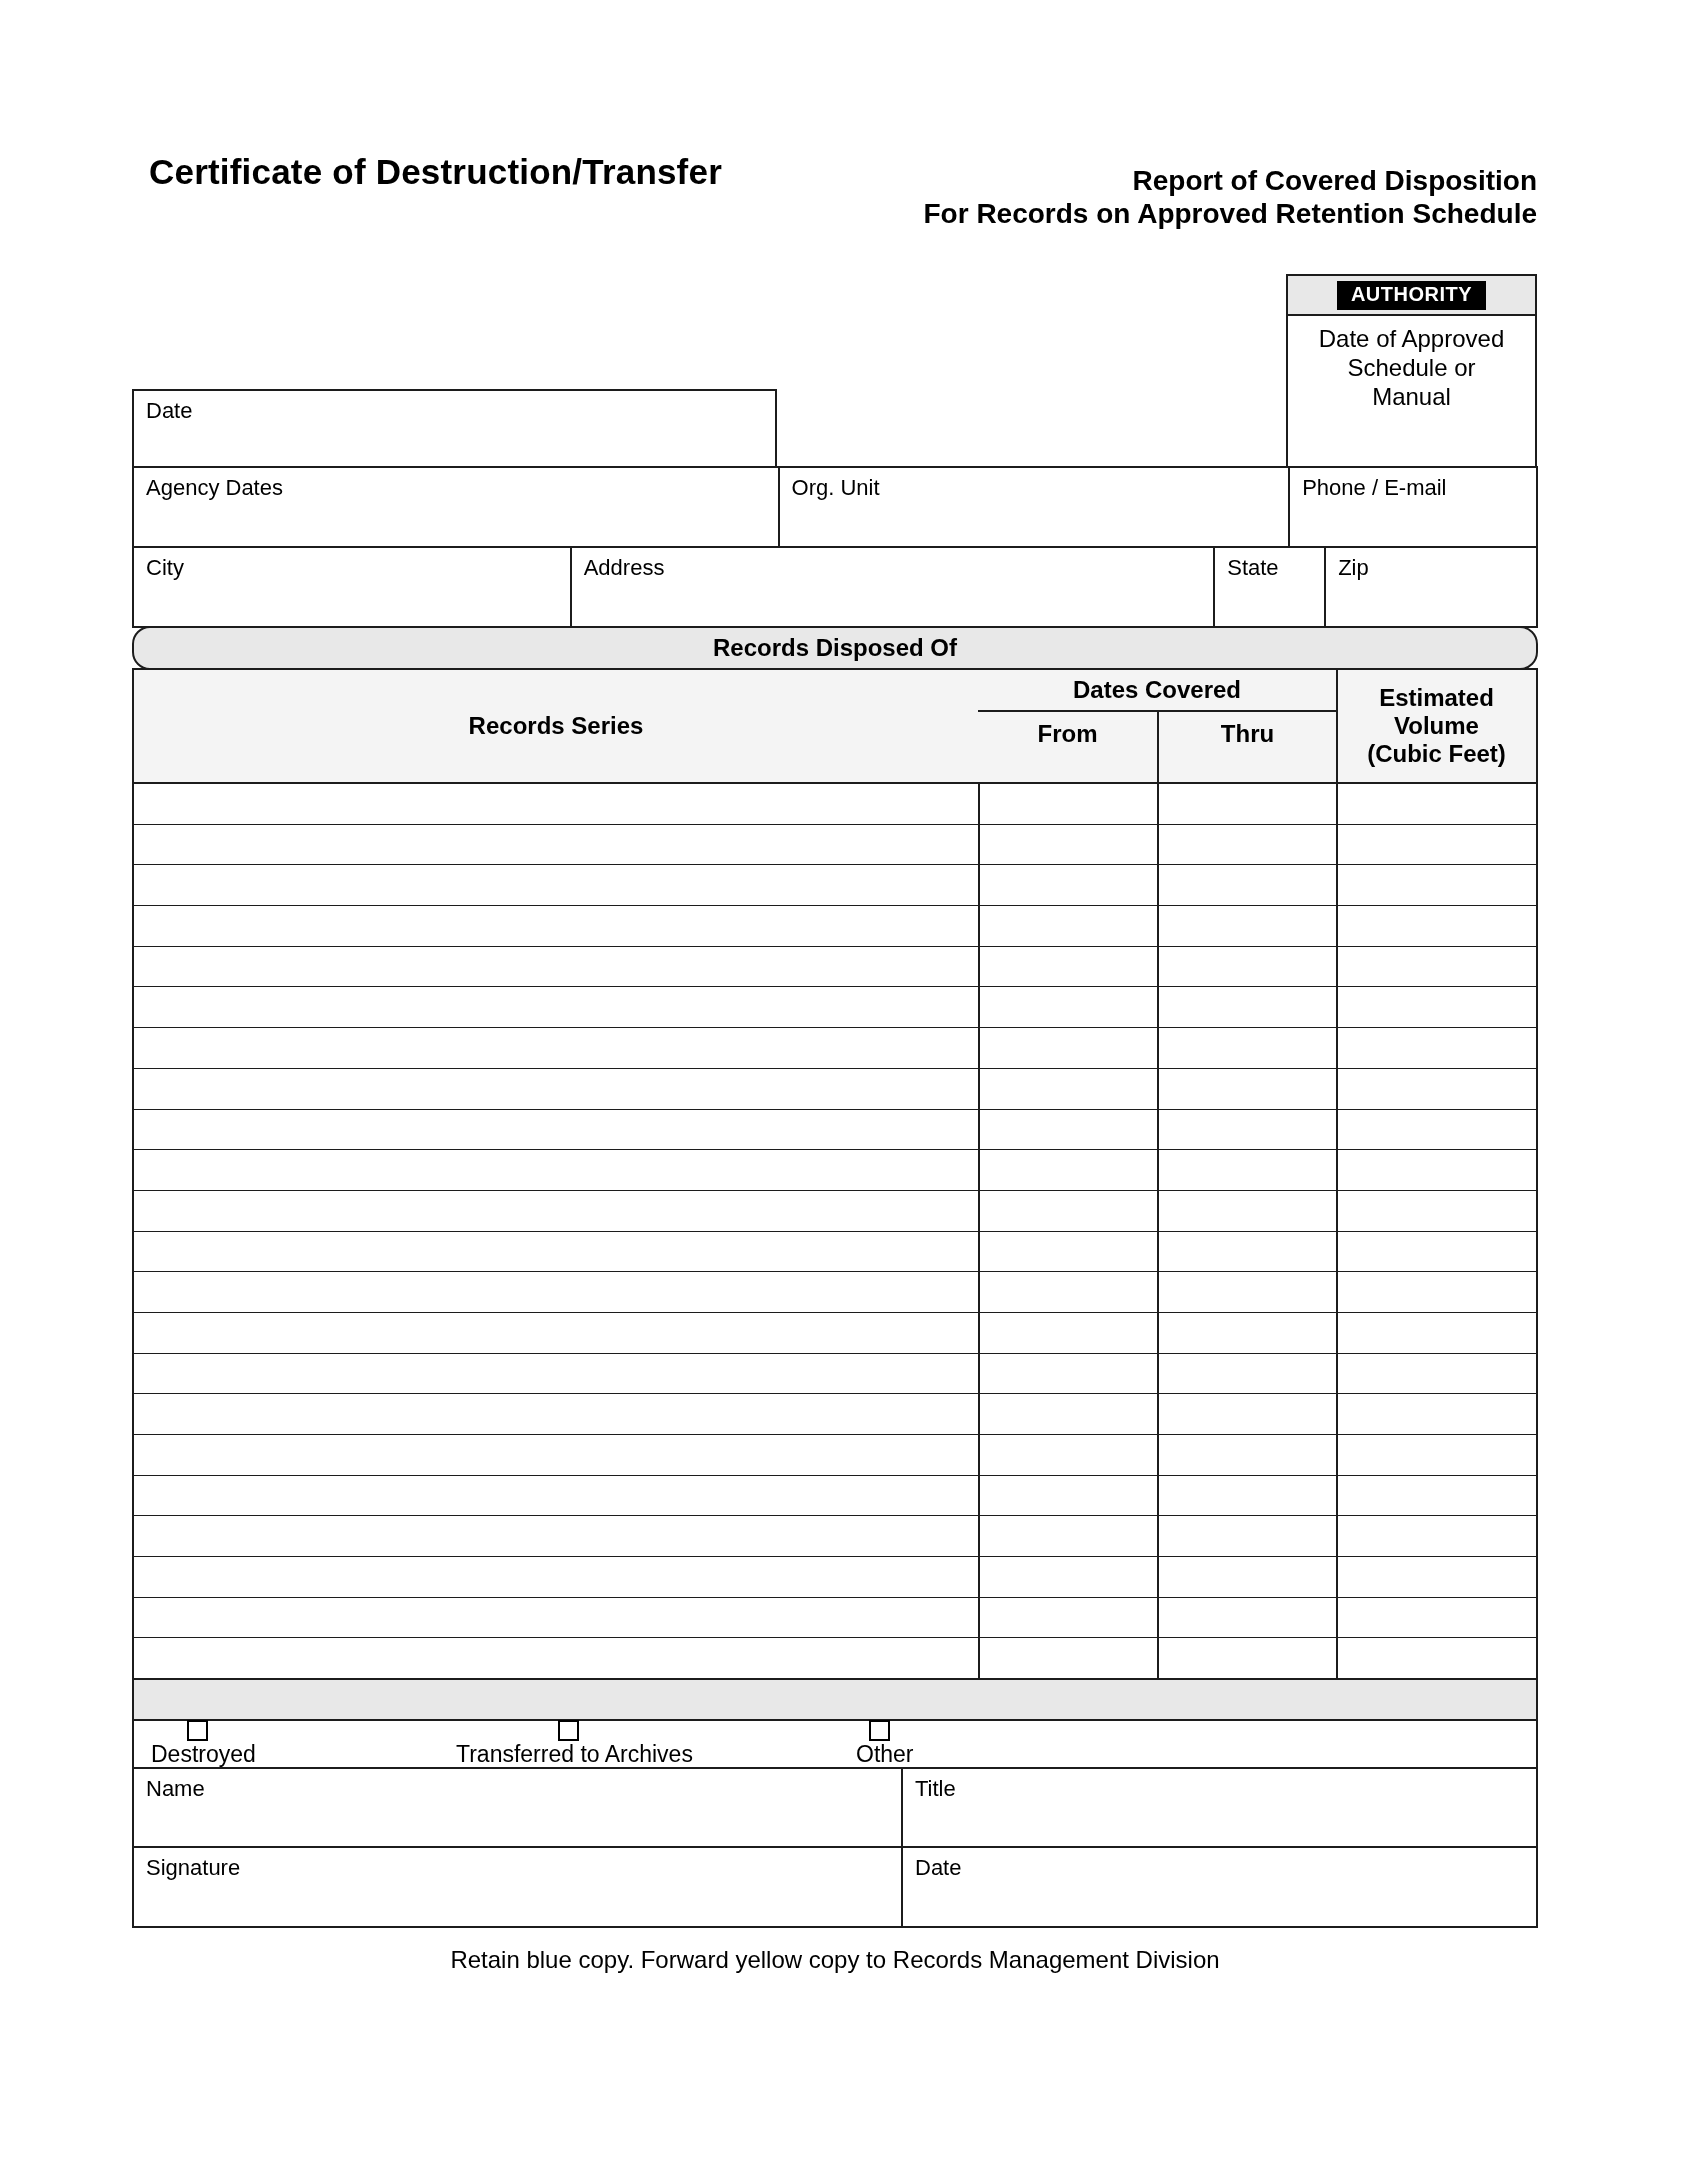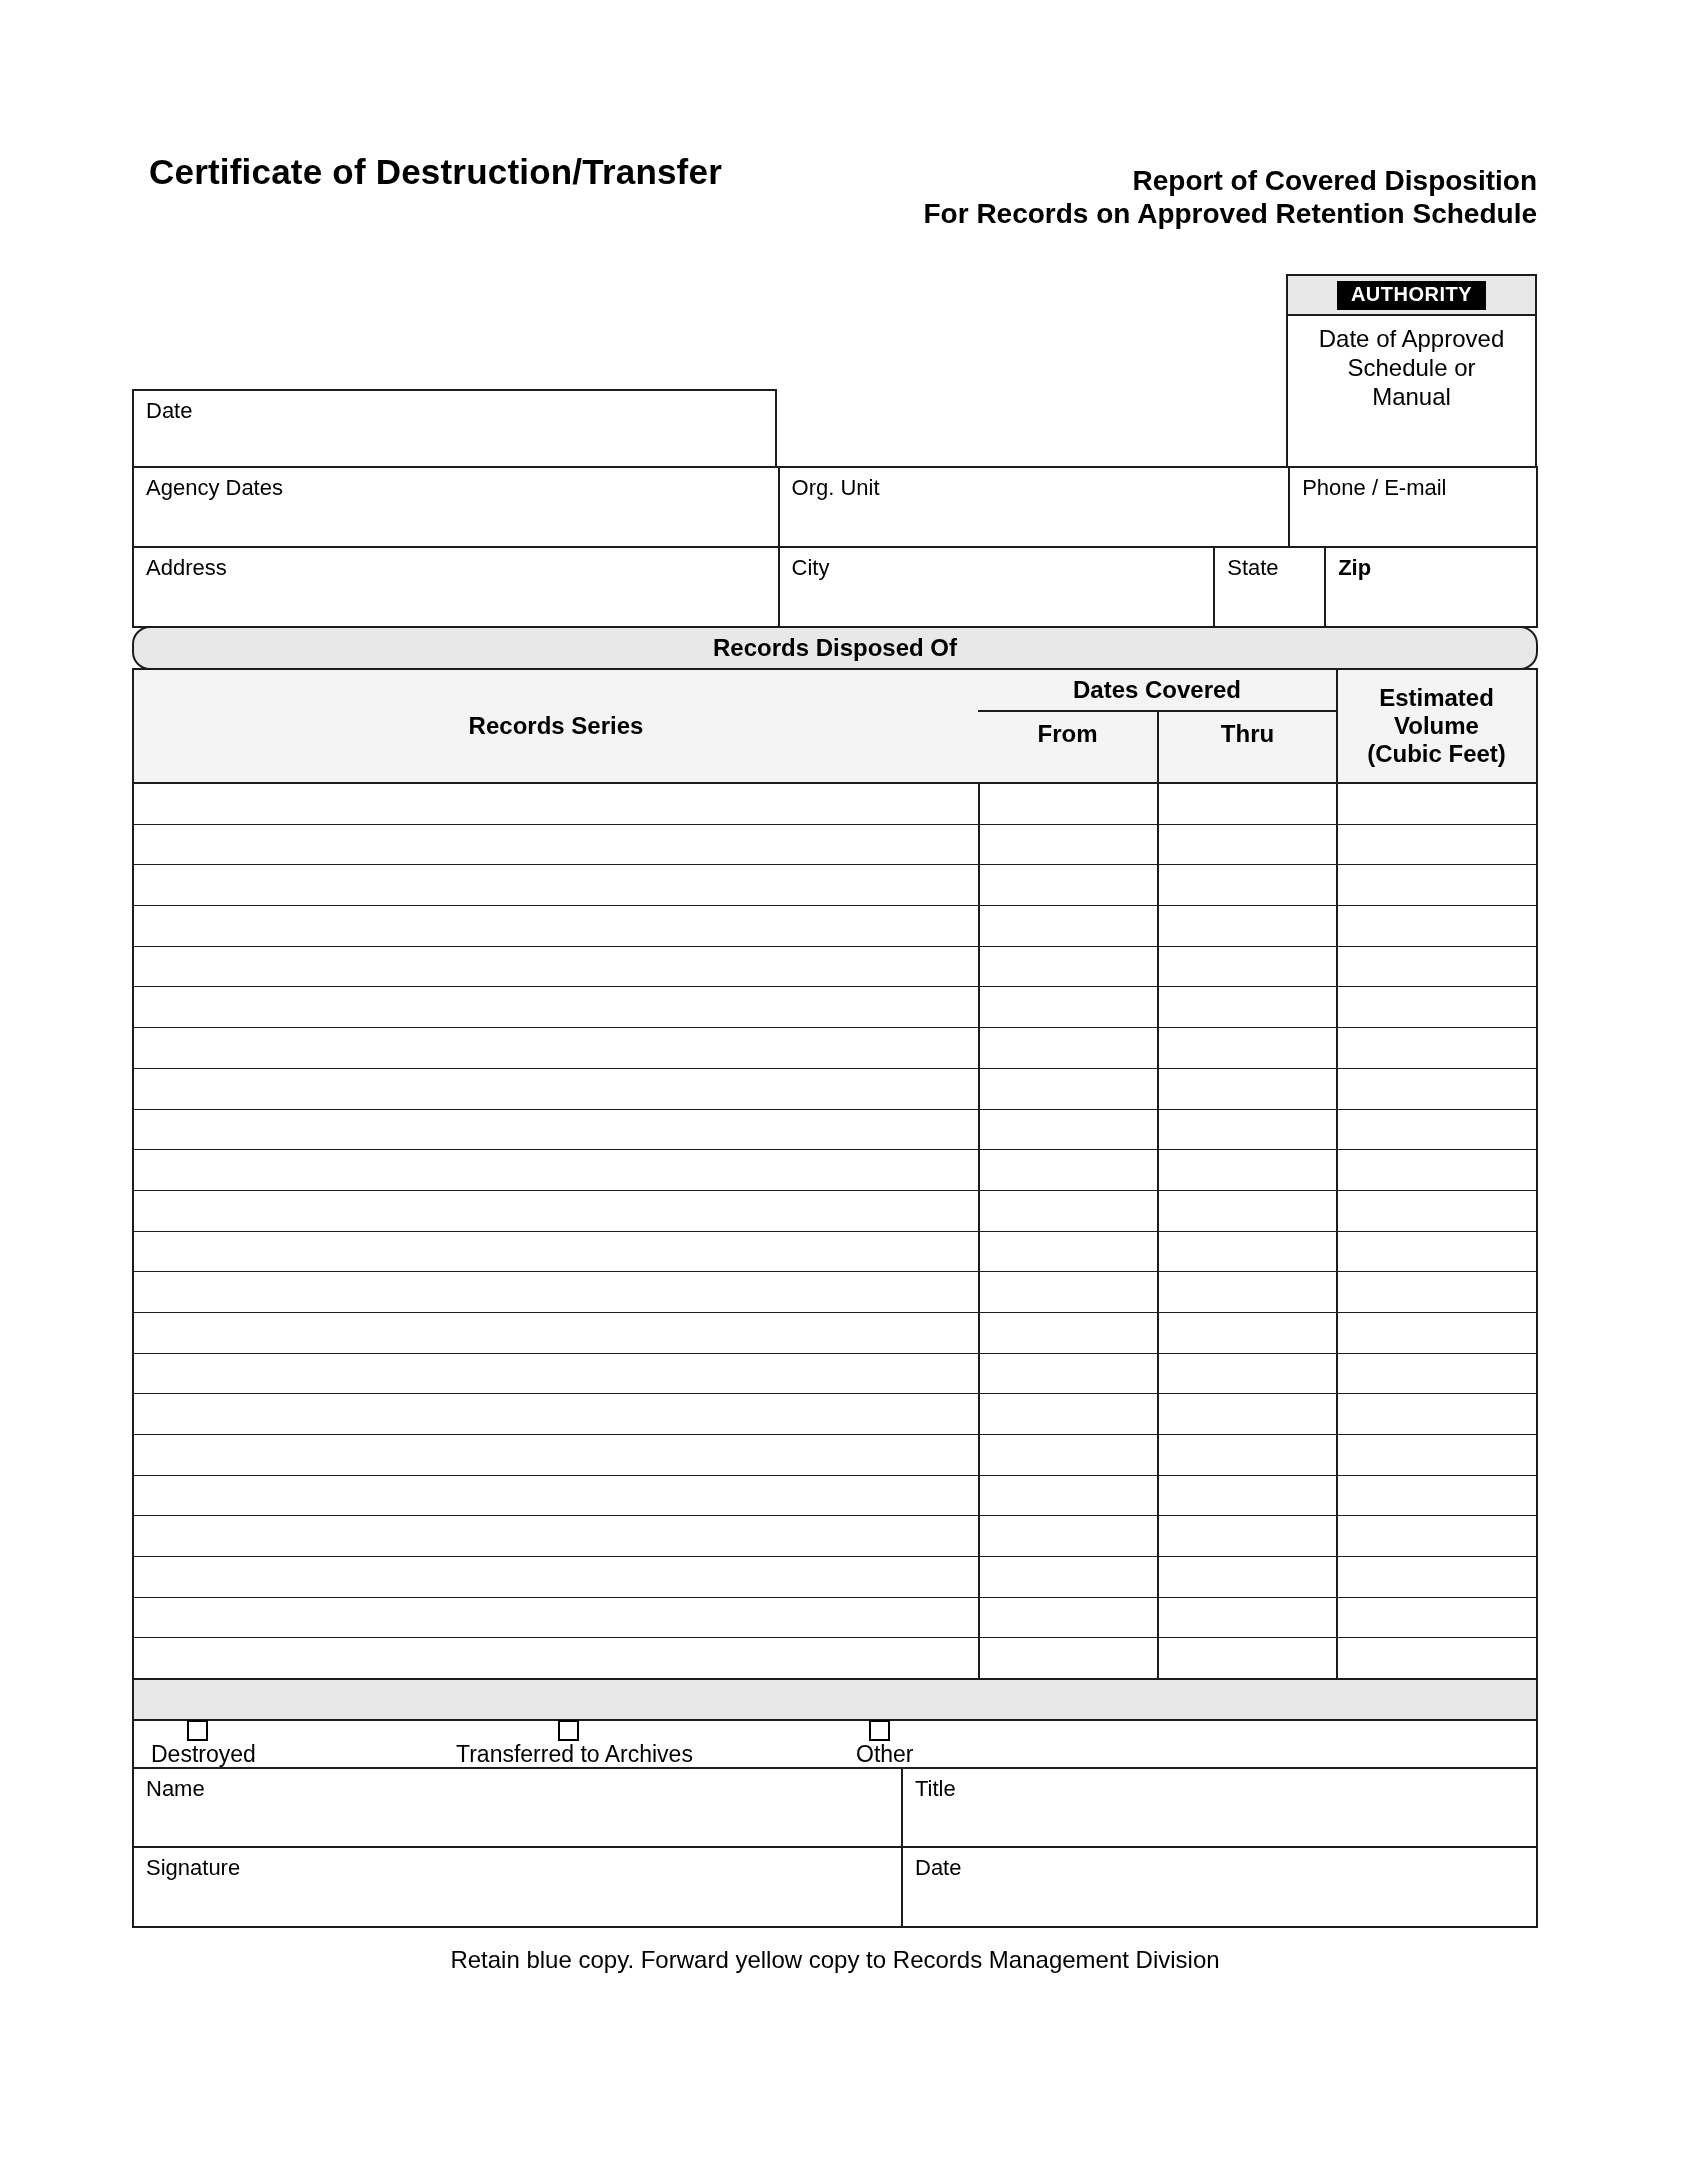--- a/index.html
+++ b/index.html
@@ -53,21 +53,21 @@
   .date-row   { width: 645px; height: 79px; }
   .agency-row { height: 82px; }
   .address-row{ height: 82px; }
 
   .cells { display: flex; height: 100%; }
   .cell  { box-sizing: border-box; position: relative; }
   .cell + .cell { border-left: 2px solid #1c1c1c; }
   .label { display: block; font-size: 22px; padding: 7px 0 0 12px; }
 
   .c-agency { width: 644px; } .c-org { width: 511px; } .c-phone { width: 248px; }
-  .c-address{ width: 644px; } .c-city{ width: 436px; } .c-state{ width: 111px; } .c-zip{ width: 212px; font-weight: bold; }
+  .c-address{ width: 644px; } .c-city{ width: 436px; } .c-state{ width: 111px; } .c-zip{ width: 212px; }
 
   .band {
     height: 44px; background: #e8e8e8;
     display: flex; align-items: center; justify-content: center;
     font-size: 24px; font-weight: bold; border-radius: 18px;
   }
   .band2 { height: 43px; background: #e8e8e8; }
 
   
   .thead { height: 116px; background: #f4f4f4; }
@@ -159,25 +159,25 @@
         <span class="label">Org. Unit</span>
       </div>
       <div class="cell c-phone">
         <span class="label">Phone / E-mail</span>
       </div>
     </div>
   </div>
 
   <div class="frow address-row">
     <div class="cells">
+      <div class="cell c-city">
+        <span class="label">City</span>
+      </div>
       <div class="cell c-address">
         <span class="label">Address</span>
-      </div>
-      <div class="cell c-city">
-        <span class="label">City</span>
       </div>
       <div class="cell c-state">
         <span class="label">State</span>
       </div>
       <div class="cell c-zip">
         <span class="label">Zip</span>
       </div>
     </div>
   </div>
 

